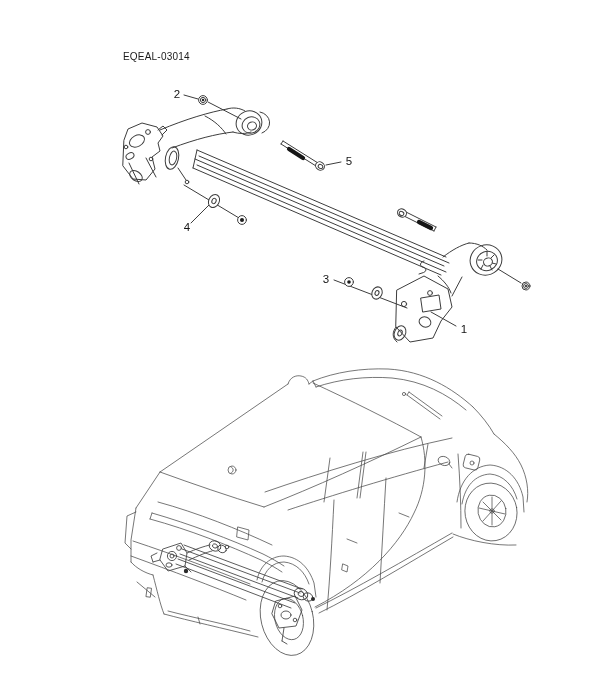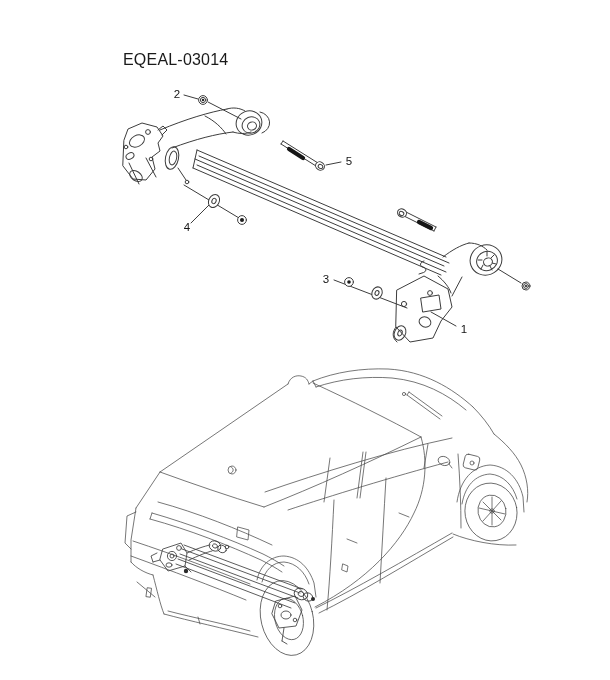--- a/index.html
+++ b/index.html
@@ -2,21 +2,21 @@
 <html><head>
 <meta charset="utf-8">
 <style>
   html,body{margin:0;padding:0;background:#fff;}
   .page{
     position:relative;width:610px;height:680px;background:#ffffff;
     font-family:"Liberation Sans", sans-serif;overflow:hidden;
   }
   .code-label{
     position:absolute;left:123px;top:52px;
-    font-size:16px;line-height:1;color:#1a1a1a;letter-spacing:.2px;
+    font-size:10px;line-height:1;color:#1a1a1a;letter-spacing:.2px;
     white-space:nowrap;
   }
   .drawing{position:absolute;left:0;top:0;}
   .callout{
     position:absolute;transform:translate(-50%,-50%);
     font-size:11.5px;line-height:1;color:#141414;cursor:pointer;
     user-select:none;
   }
 </style>
 </head>

